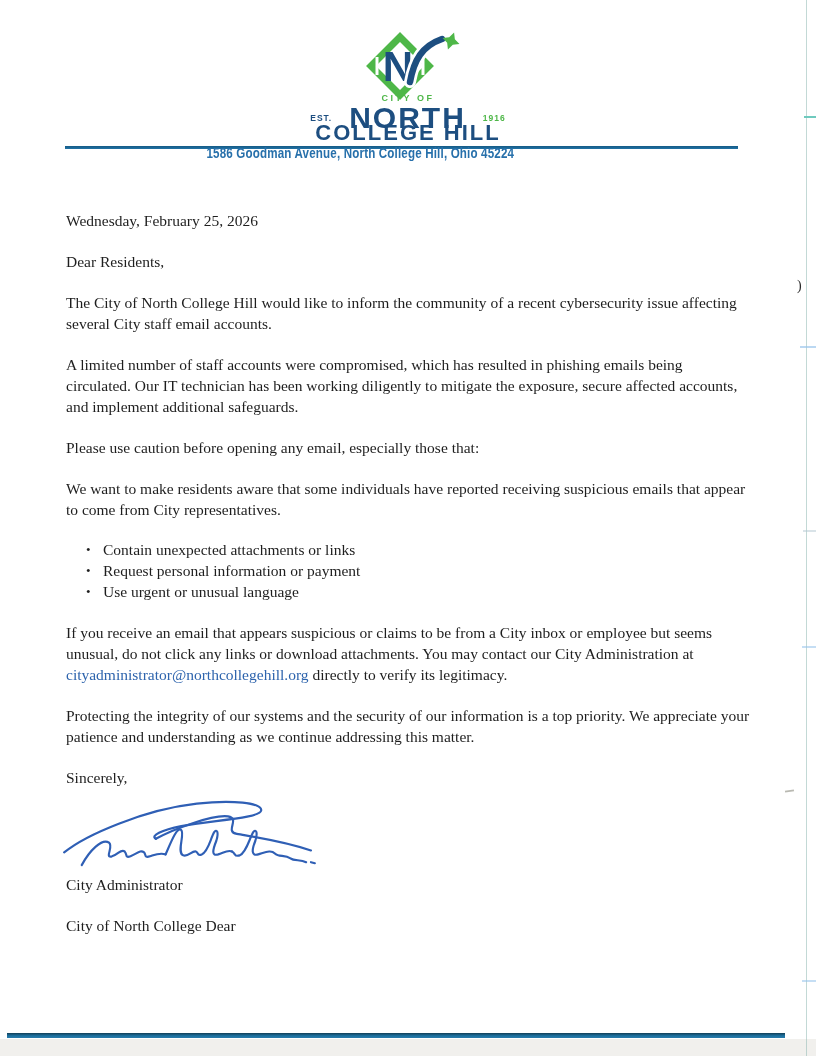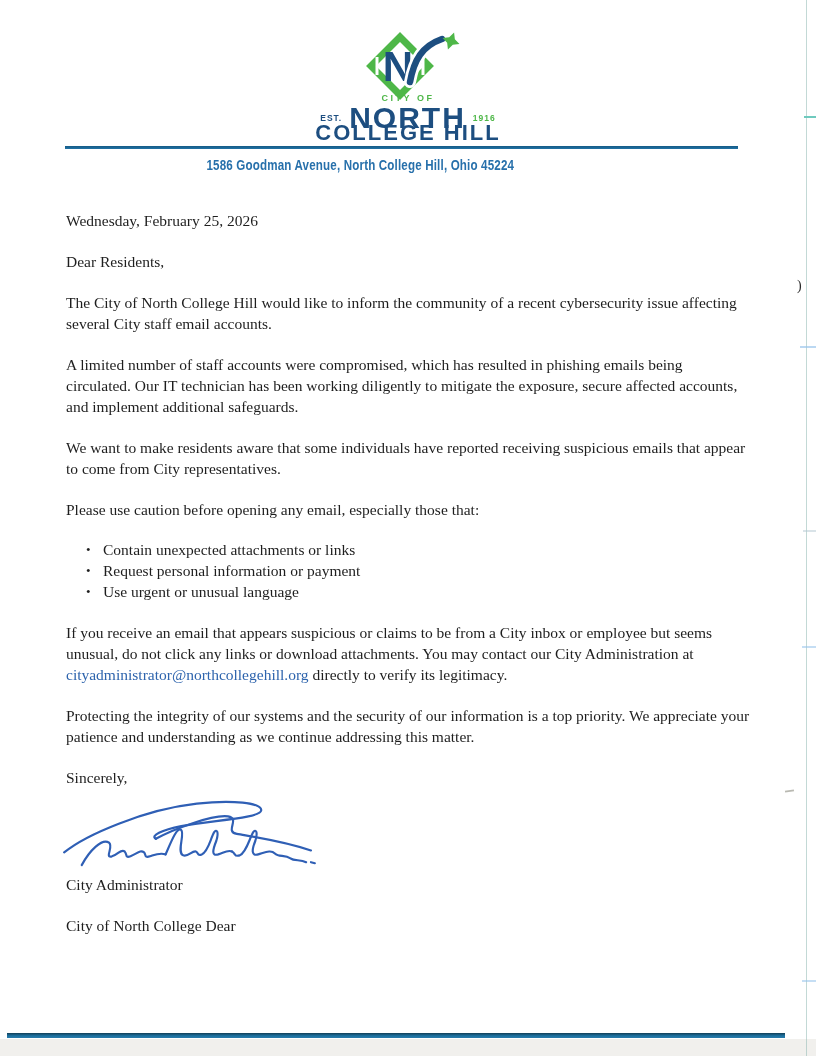--- a/index.html
+++ b/index.html
@@ -15,37 +15,37 @@
   
   .letterhead { position:absolute; top:0; left:0; width:816px; text-align:center; }
   .emblem { position:absolute; top:32px; left:348px; width:120px; height:76px; }
   .cityof {
     position:absolute; top:93px; left:0; width:816px;
     font-family:Liberation Sans, sans-serif; font-weight:bold;
     font-size:9px; letter-spacing:2.5px; color:#4eb748;
   }
   .name-row {
     position:absolute; top:101px; left:0; width:816px;
-    display:flex; justify-content:center; align-items:center; gap:7px;
+    display:flex; justify-content:center; align-items:center; gap:17px;
     font-family:"Liberation Sans", sans-serif; font-weight:bold; color:#1d4e80;
   }
   .name-row .est, .name-row .year { font-size:8.5px; letter-spacing:1px; }
   .name-row .year { color:#4eb748; }
   .name-row .north { font-size:30px; letter-spacing:2px; }
   .college {
     position:absolute; top:120px; left:0; width:816px;
     font-family:"Liberation Sans", sans-serif; font-weight:bold;
     font-size:22px; letter-spacing:2px; color:#1d4e80;
   }
   .head-rule {
     position:absolute; top:146px; left:65px; width:673px; height:3px;
     background:linear-gradient(#155a85,#2173a6);
   }
   .address-line {
-    position:absolute; top:156px; left:0; width:720px; 
+    position:absolute; top:144px; left:0; width:720px; 
   }
   .address-line span {
     display:inline-block; transform:scaleX(0.8); transform-origin:center;
     font-family:"Liberation Sans", sans-serif; font-weight:bold;
     font-size:14.5px; color:#2770ab; letter-spacing:0.2px;
   }
 
   
   .body-text {
     position:absolute; top:210px; left:66px; width:684px;
@@ -121,22 +121,22 @@
     <div class="address-line">
       <span>1586 Goodman Avenue, North College Hill, Ohio 45224</span>
     </div>
   </div>
 
   <div class="body-text">
     <p>Wednesday, February 25, 2026</p>
     <p>Dear Residents,</p>
     <p>The City of North College Hill would like to inform the community of a recent cybersecurity issue affecting several City staff email accounts.</p>
     <p>A limited number of staff accounts were compromised, which has resulted in phishing emails being circulated. Our IT technician has been working diligently to mitigate the exposure, secure affected accounts, and implement additional safeguards.</p>
+    <p>Please use caution before opening any email, especially those that:</p>
     <p>We want to make residents aware that some individuals have reported receiving suspicious emails that appear to come from City representatives.</p>
-    <p>Please use caution before opening any email, especially those that:</p>
 
     <div class="bullets">
       <div class="bullet-row">
         <span class="bullet-dot">•</span>
         <span>Contain unexpected attachments or links</span>
       </div>
       <div class="bullet-row">
         <span class="bullet-dot">•</span>
         <span>Request personal information or payment</span>
       </div>

